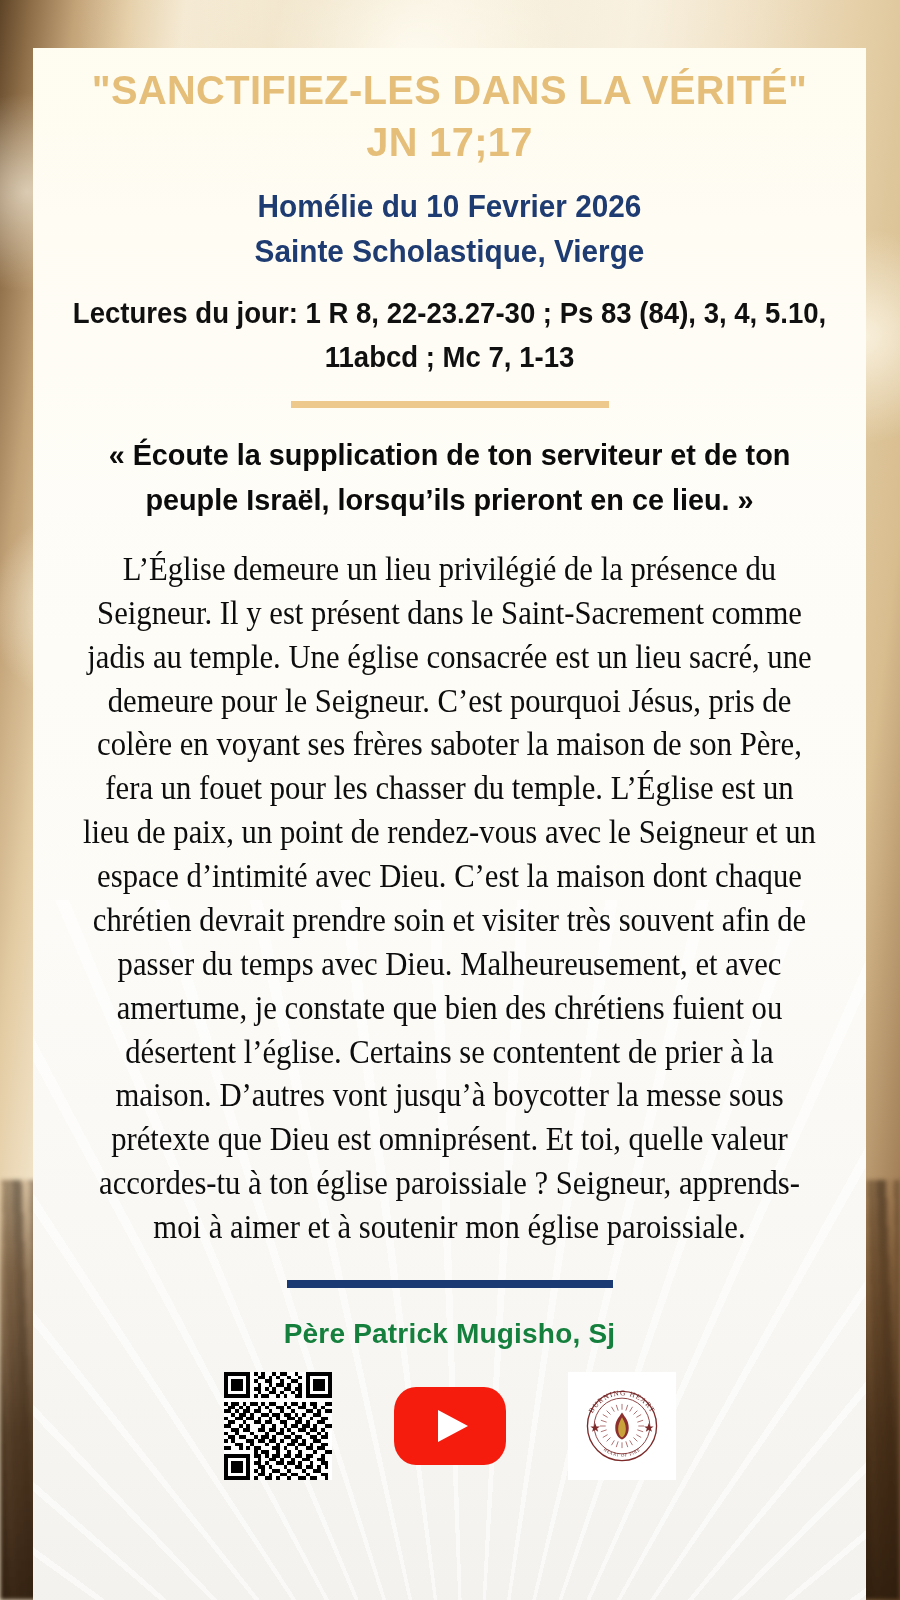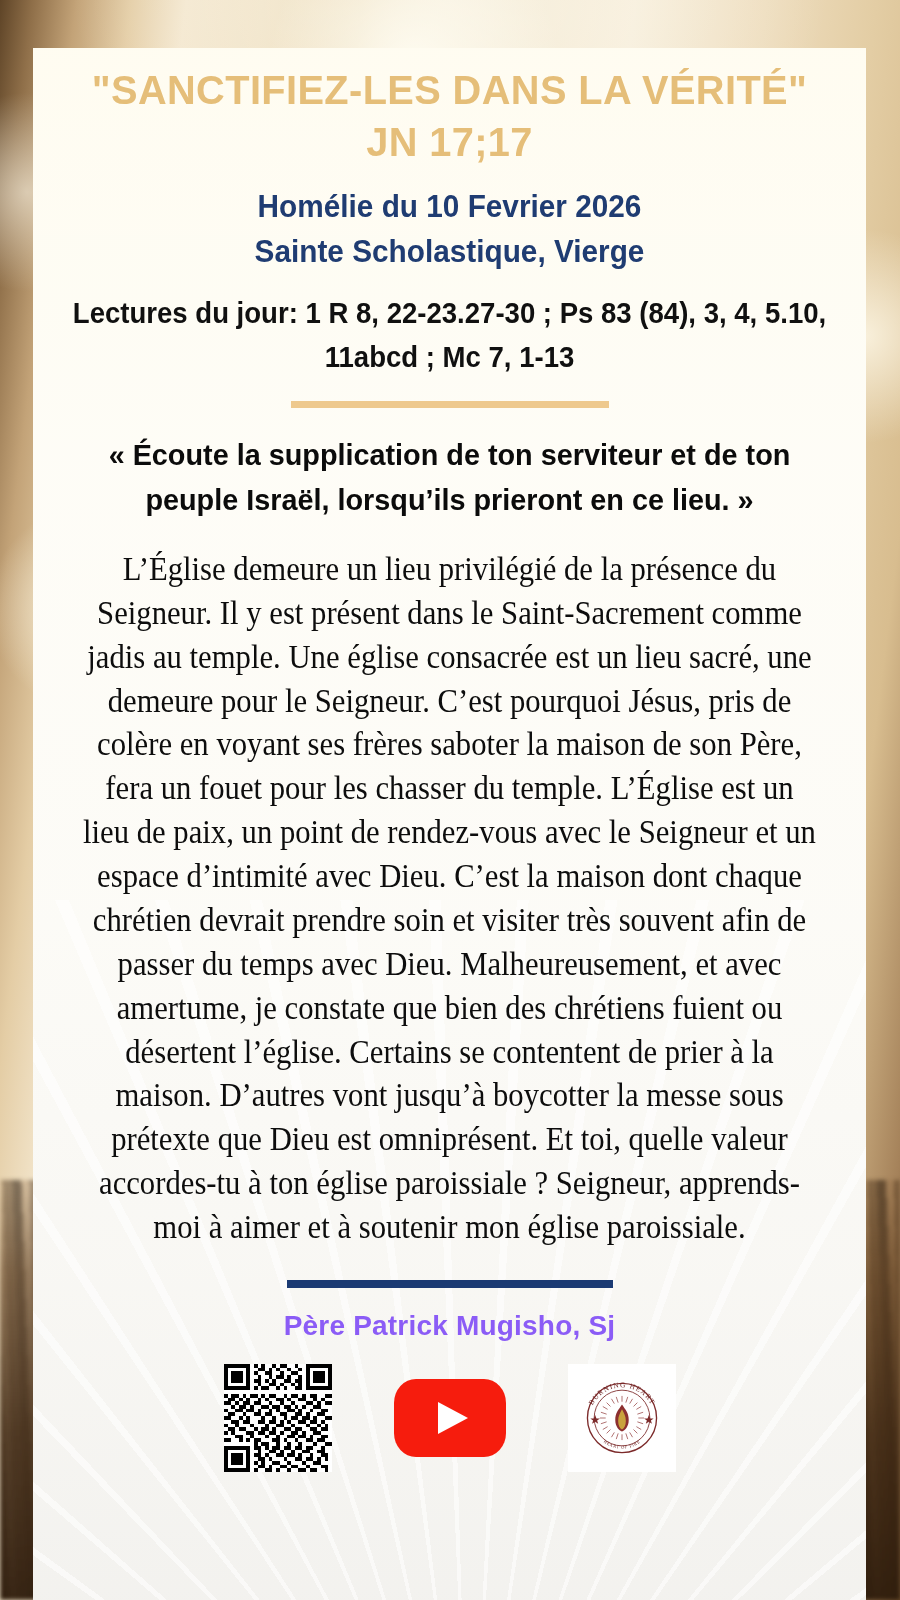--- a/index.html
+++ b/index.html
@@ -174,22 +174,22 @@
     width: 326px;
     height: 8px;
     background: #1b3a73;
     margin: 30px auto 0;
   }
 
   .author {
     font-family: "Liberation Sans", sans-serif;
     font-weight: bold;
     font-size: 28px;
-    color: #8b5cf6;
-    margin-top: 22px;
+    color: #15803d;
+    margin-top: 30px;
     letter-spacing: 0.2px;
   }
 
   
   .logos {
     display: flex;
     align-items: center;
     justify-content: center;
     gap: 62px;
     margin-top: 22px;

